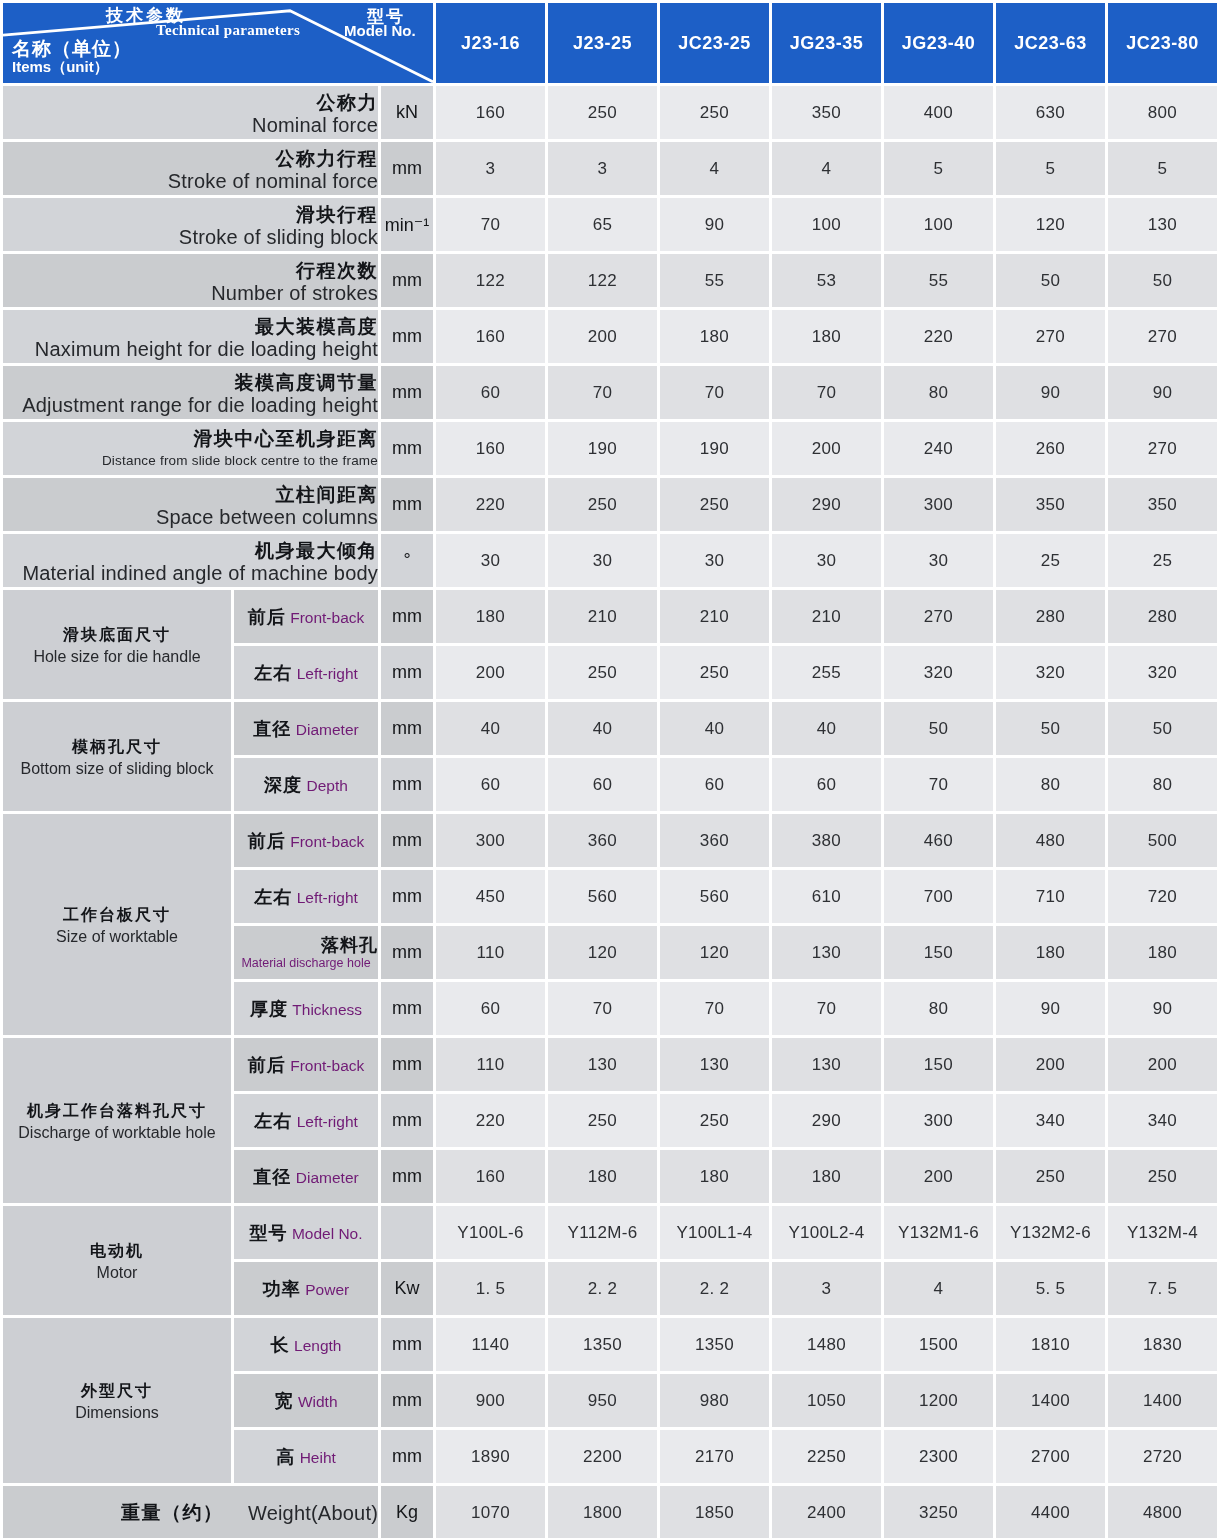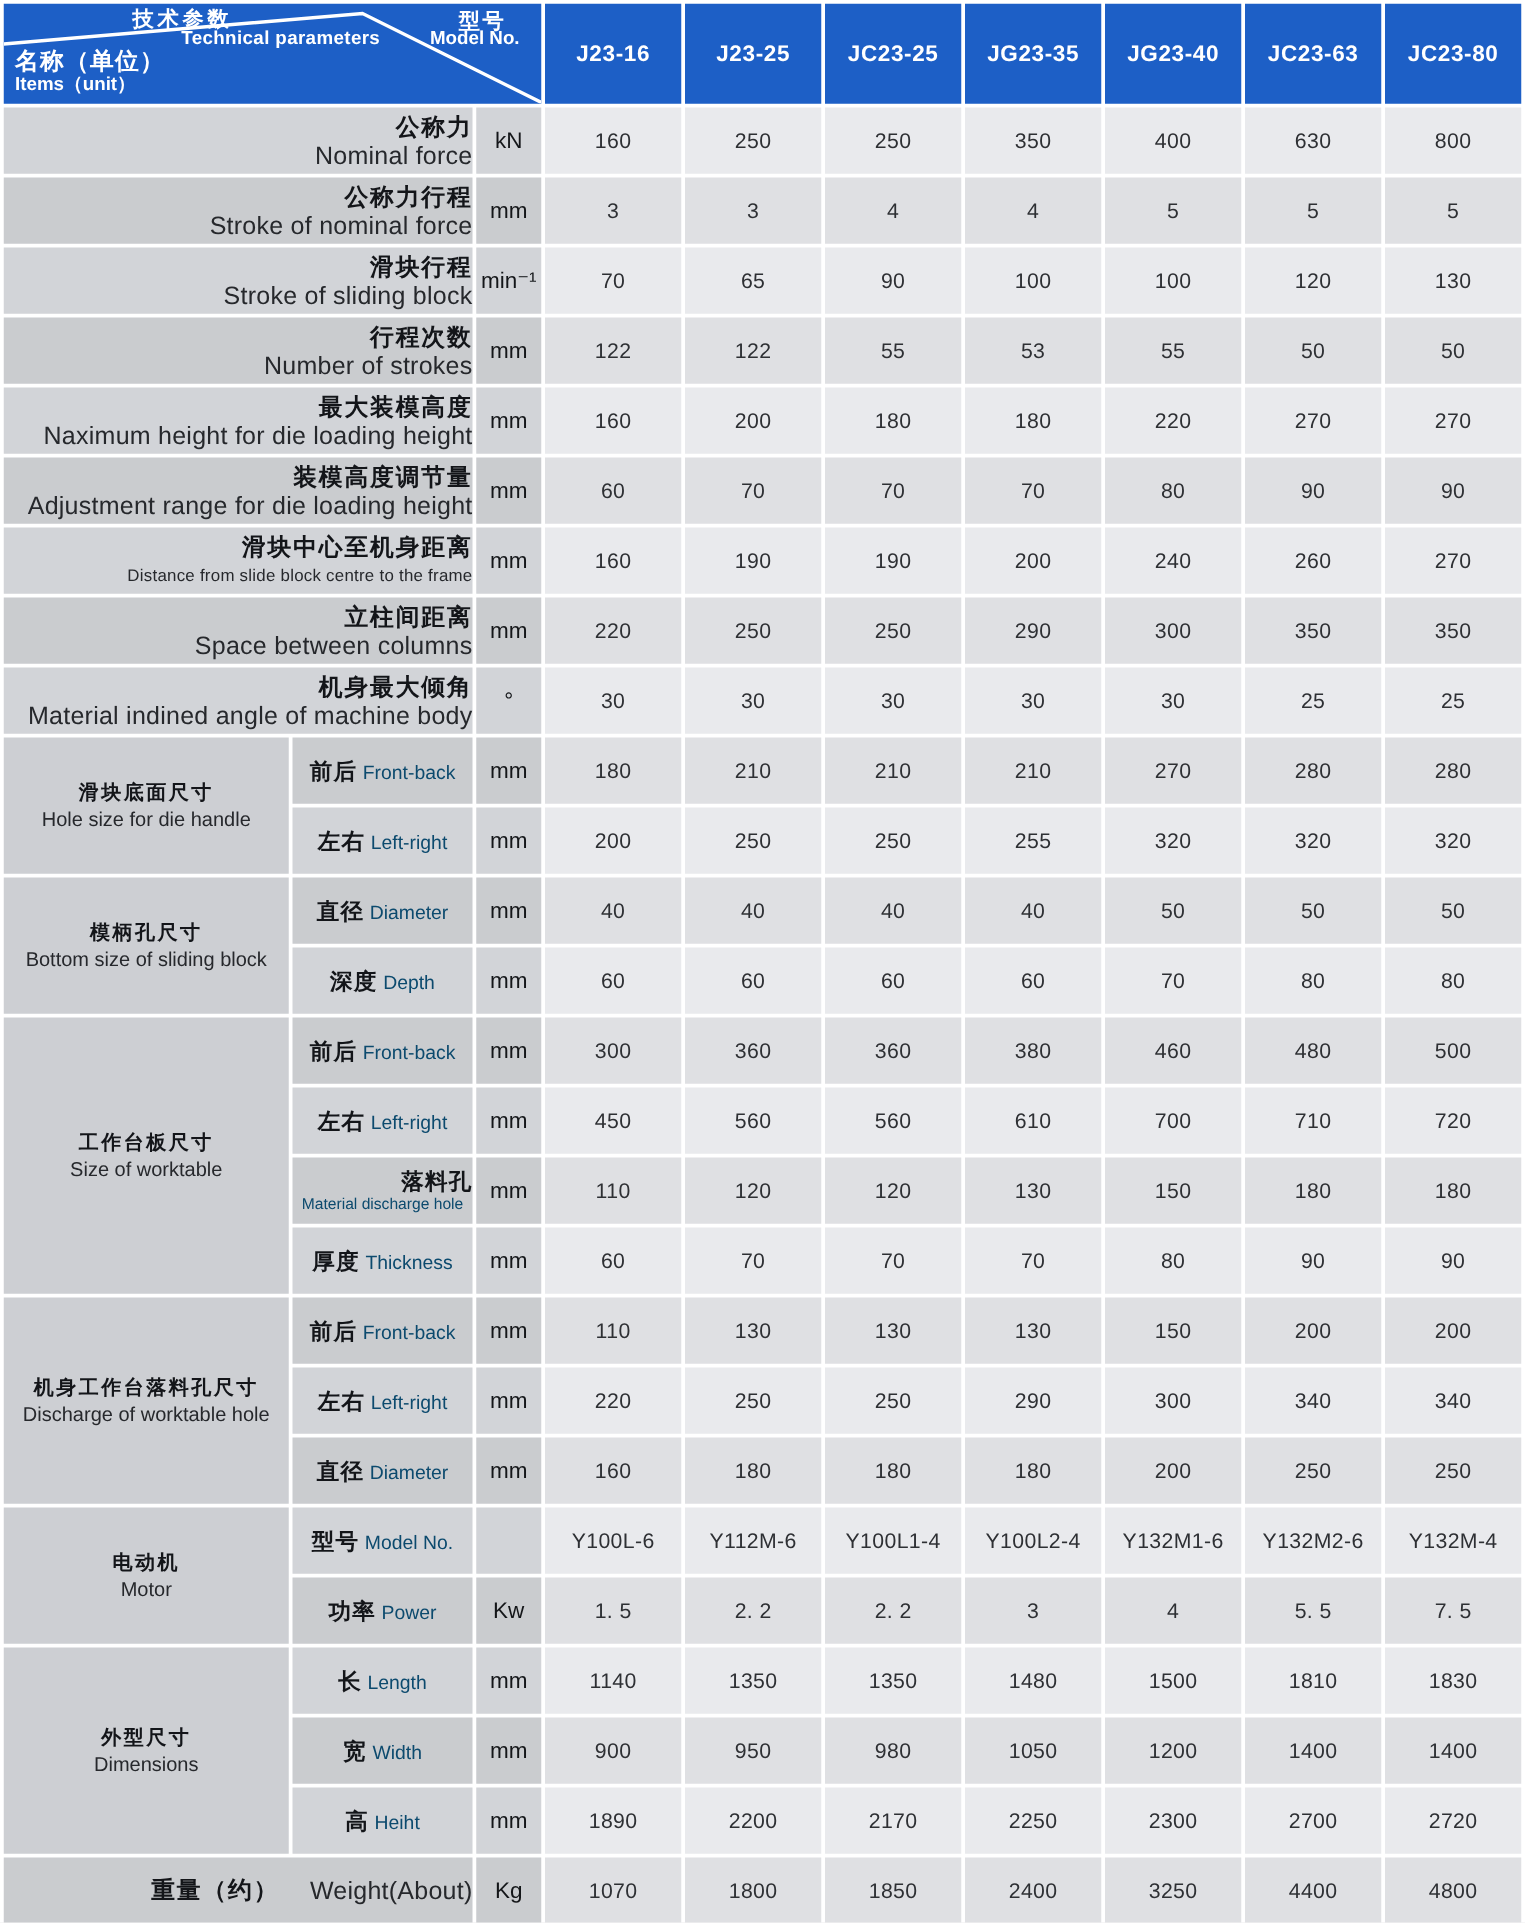--- a/index.html
+++ b/index.html
@@ -9,21 +9,21 @@
   table.spec{border-collapse:separate;border-spacing:3px;width:1220px;table-layout:fixed;background:var(--grid);}
   thead tr{height:80px;}
   tbody tr{height:53px;}
   th,td{padding:0;margin:0;}
 
   
   .corner{background:var(--blue);position:relative;overflow:hidden;}
   .corner svg{position:absolute;left:0;top:0;width:100%;height:100%;}
   .corner span{position:absolute;color:#fff;white-space:nowrap;font-weight:bold;}
   .c-tech-cn{left:103px;top:1px;font-size:17px;letter-spacing:3px;}
-  .c-tech-en{left:142px;top:19px;font-size:15px;letter-spacing:0.3px;}
+  .c-tech-en{left:153px;top:19px;font-size:15px;letter-spacing:0.3px;font-family:Liberation Serif, serif;}
   .c-model-cn{left:364px;top:2px;font-size:17px;letter-spacing:2px;}
   .c-model-en{left:341px;top:19px;font-size:15px;}
   .c-items-cn{left:9px;top:33px;font-size:19px;letter-spacing:1px;}
   .c-items-en{left:9px;top:55px;font-size:15px;}
   .model-th{background:var(--blue);color:#fff;font-size:18px;font-weight:bold;letter-spacing:0.5px;text-align:center;}
 
   
   .label{background:#d2d4d8;text-align:right;vertical-align:middle;padding-left:13px;font-weight:normal;}
   .label .cn{display:block;font-size:19px;font-weight:bold;color:#131519;line-height:24px;letter-spacing:1.5px;}
   .label .en{display:block;font-size:20px;color:#26282c;line-height:20px;letter-spacing:0.2px;}
@@ -31,21 +31,21 @@
   .label.inline{padding-left:64px;}
   .label.inline .cn,.label.inline .en{display:inline;vertical-align:middle;}
   .label.inline .en{margin-left:20px;}
 
   .group-label{background:#cdcfd3;text-align:center;vertical-align:middle;font-weight:normal;}
   .group-label .cn{display:block;font-size:16px;font-weight:bold;color:#131519;line-height:24px;letter-spacing:2px;}
   .group-label .en{display:block;font-size:16px;color:#26282c;line-height:20px;}
 
   .sub-label{background:#d2d4d8;text-align:center;vertical-align:middle;font-weight:normal;}
   .sub-label .cn{font-size:18px;font-weight:bold;color:#131519;letter-spacing:1px;text-align:right;}
-  .sub-label .en{font-size:15.5px;color:#0c4a6e;}
+  .sub-label .en{font-size:15.5px;color:#701a75;}
   .sub-label.stacked .cn,.sub-label.stacked .en{display:block;}
   .sub-label.stacked .cn{line-height:22px;}
   .sub-label.small .en{font-size:12.5px;line-height:15px;}
 
   .unit{background:#d2d4d8;text-align:center;vertical-align:middle;font-size:18px;color:#141619;}
   .value{background:#e9eaed;text-align:center;vertical-align:middle;font-size:17px;color:#2e3034;letter-spacing:0.3px;}
 
   tr.alt .label,tr.alt .sub-label,tr.alt .unit{background:#cacccf;}
   tr.alt .value{background:#dfe0e3;}
 </style>

